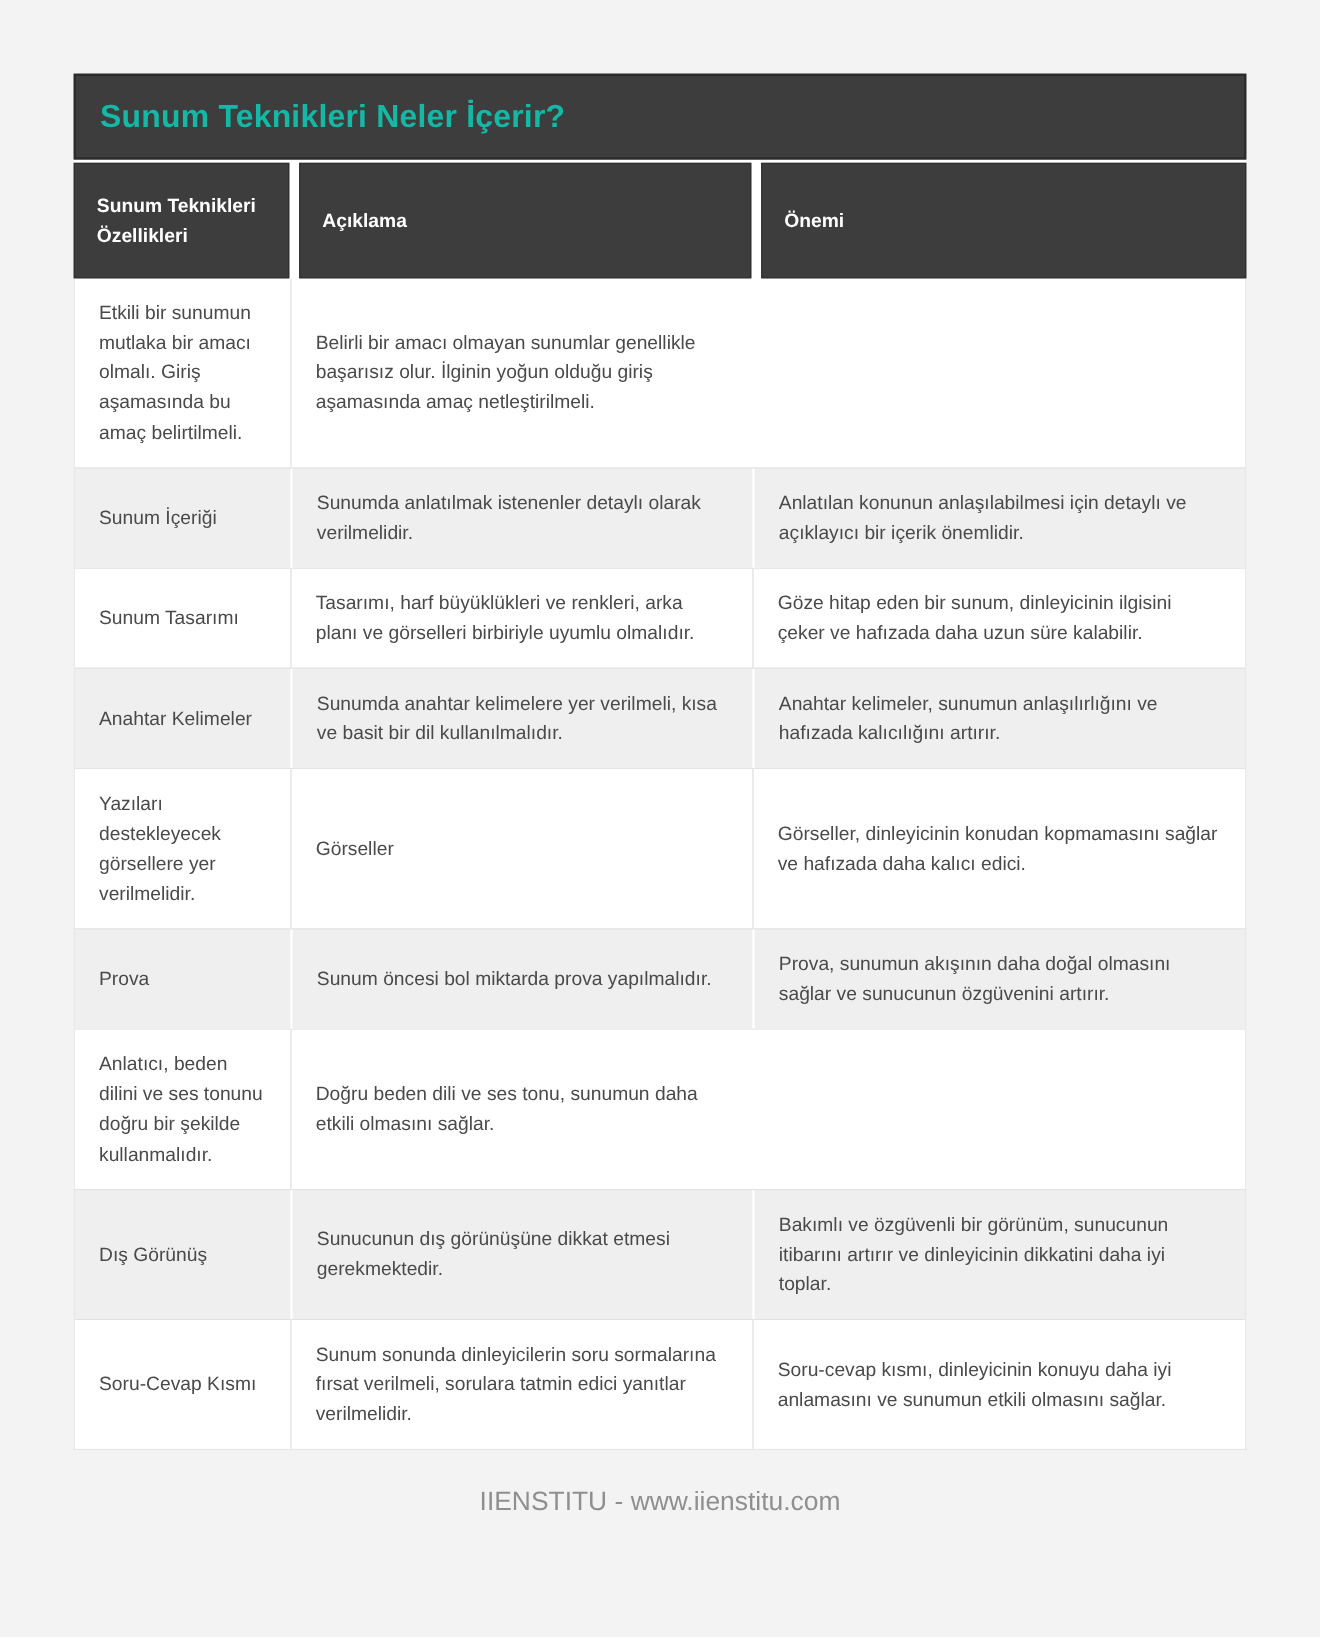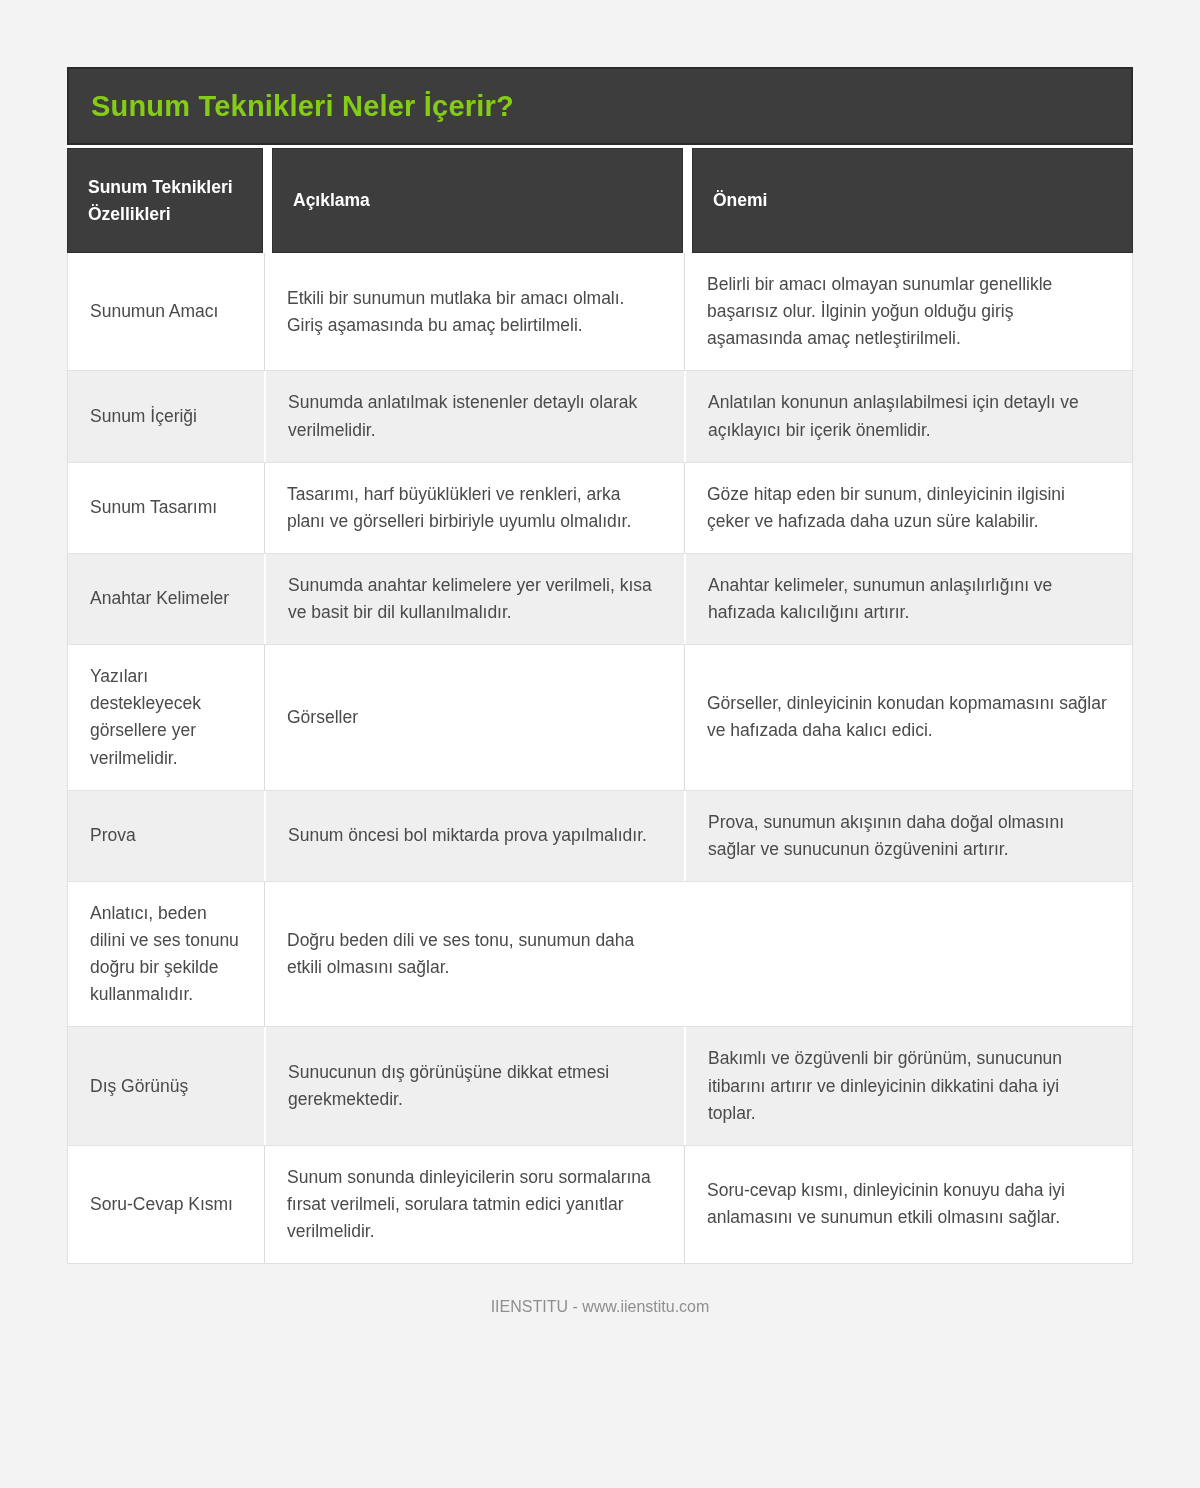--- a/index.html
+++ b/index.html
@@ -25,21 +25,21 @@
     background: #3d3d3d;
     border: 2px solid #2b2b2b;
     height: 78px;
     display: flex;
     align-items: center;
     padding: 0 22px;
     margin-bottom: 3px;
   }
   .title-bar h1 {
     margin: 0;
-    color: #84cc16;
+    color: #14b8a6;
     font-size: 29px;
     font-weight: bold;
     letter-spacing: 0.2px;
   }
   
   .grid-row {
     display: grid;
     grid-template-columns: 196px 420px 1fr;
   }
   
@@ -82,21 +82,21 @@
   }
   .row:nth-child(odd) .cell + .cell { border-left: 1px solid #dcdcdc; }
   .row:nth-child(even) .cell + .cell { border-left: 2px solid #ffffff; }
   .cell-inner { width: 100%; }
   .cell.feature { padding-right: 14px; }
   
   .footer {
     text-align: center;
     margin-top: 34px;
     color: #8f8f8f;
-    font-size: 16px;
+    font-size: 24px;
   }
 </style>
 </head>
 <body>
 
 <div class="page">
   <div class="card">
 
     <div class="title-bar">
       <h1>Sunum Teknikleri Neler İçerir?</h1>
@@ -104,23 +104,20 @@
 
     <div class="grid-row header-row">
       <div class="header-cell">Sunum Teknikleri Özellikleri</div>
       <div class="header-cell">Açıklama</div>
       <div class="header-cell">Önemi</div>
     </div>
 
     <div class="table-body">
 
       <div class="grid-row row">
-        <div class="cell feature">
-            <span class="cell-inner">Sunumun Amacı</span>
-          </div>
         <div class="cell">
             <span class="cell-inner">Etkili bir sunumun mutlaka bir amacı olmalı. Giriş aşamasında bu amaç belirtilmeli.</span>
           </div>
         <div class="cell">
             <span class="cell-inner">Belirli bir amacı olmayan sunumlar genellikle başarısız olur. İlginin yoğun olduğu giriş aşamasında amaç netleştirilmeli.</span>
           </div>
       </div>
 
       <div class="grid-row row">
         <div class="cell feature">

